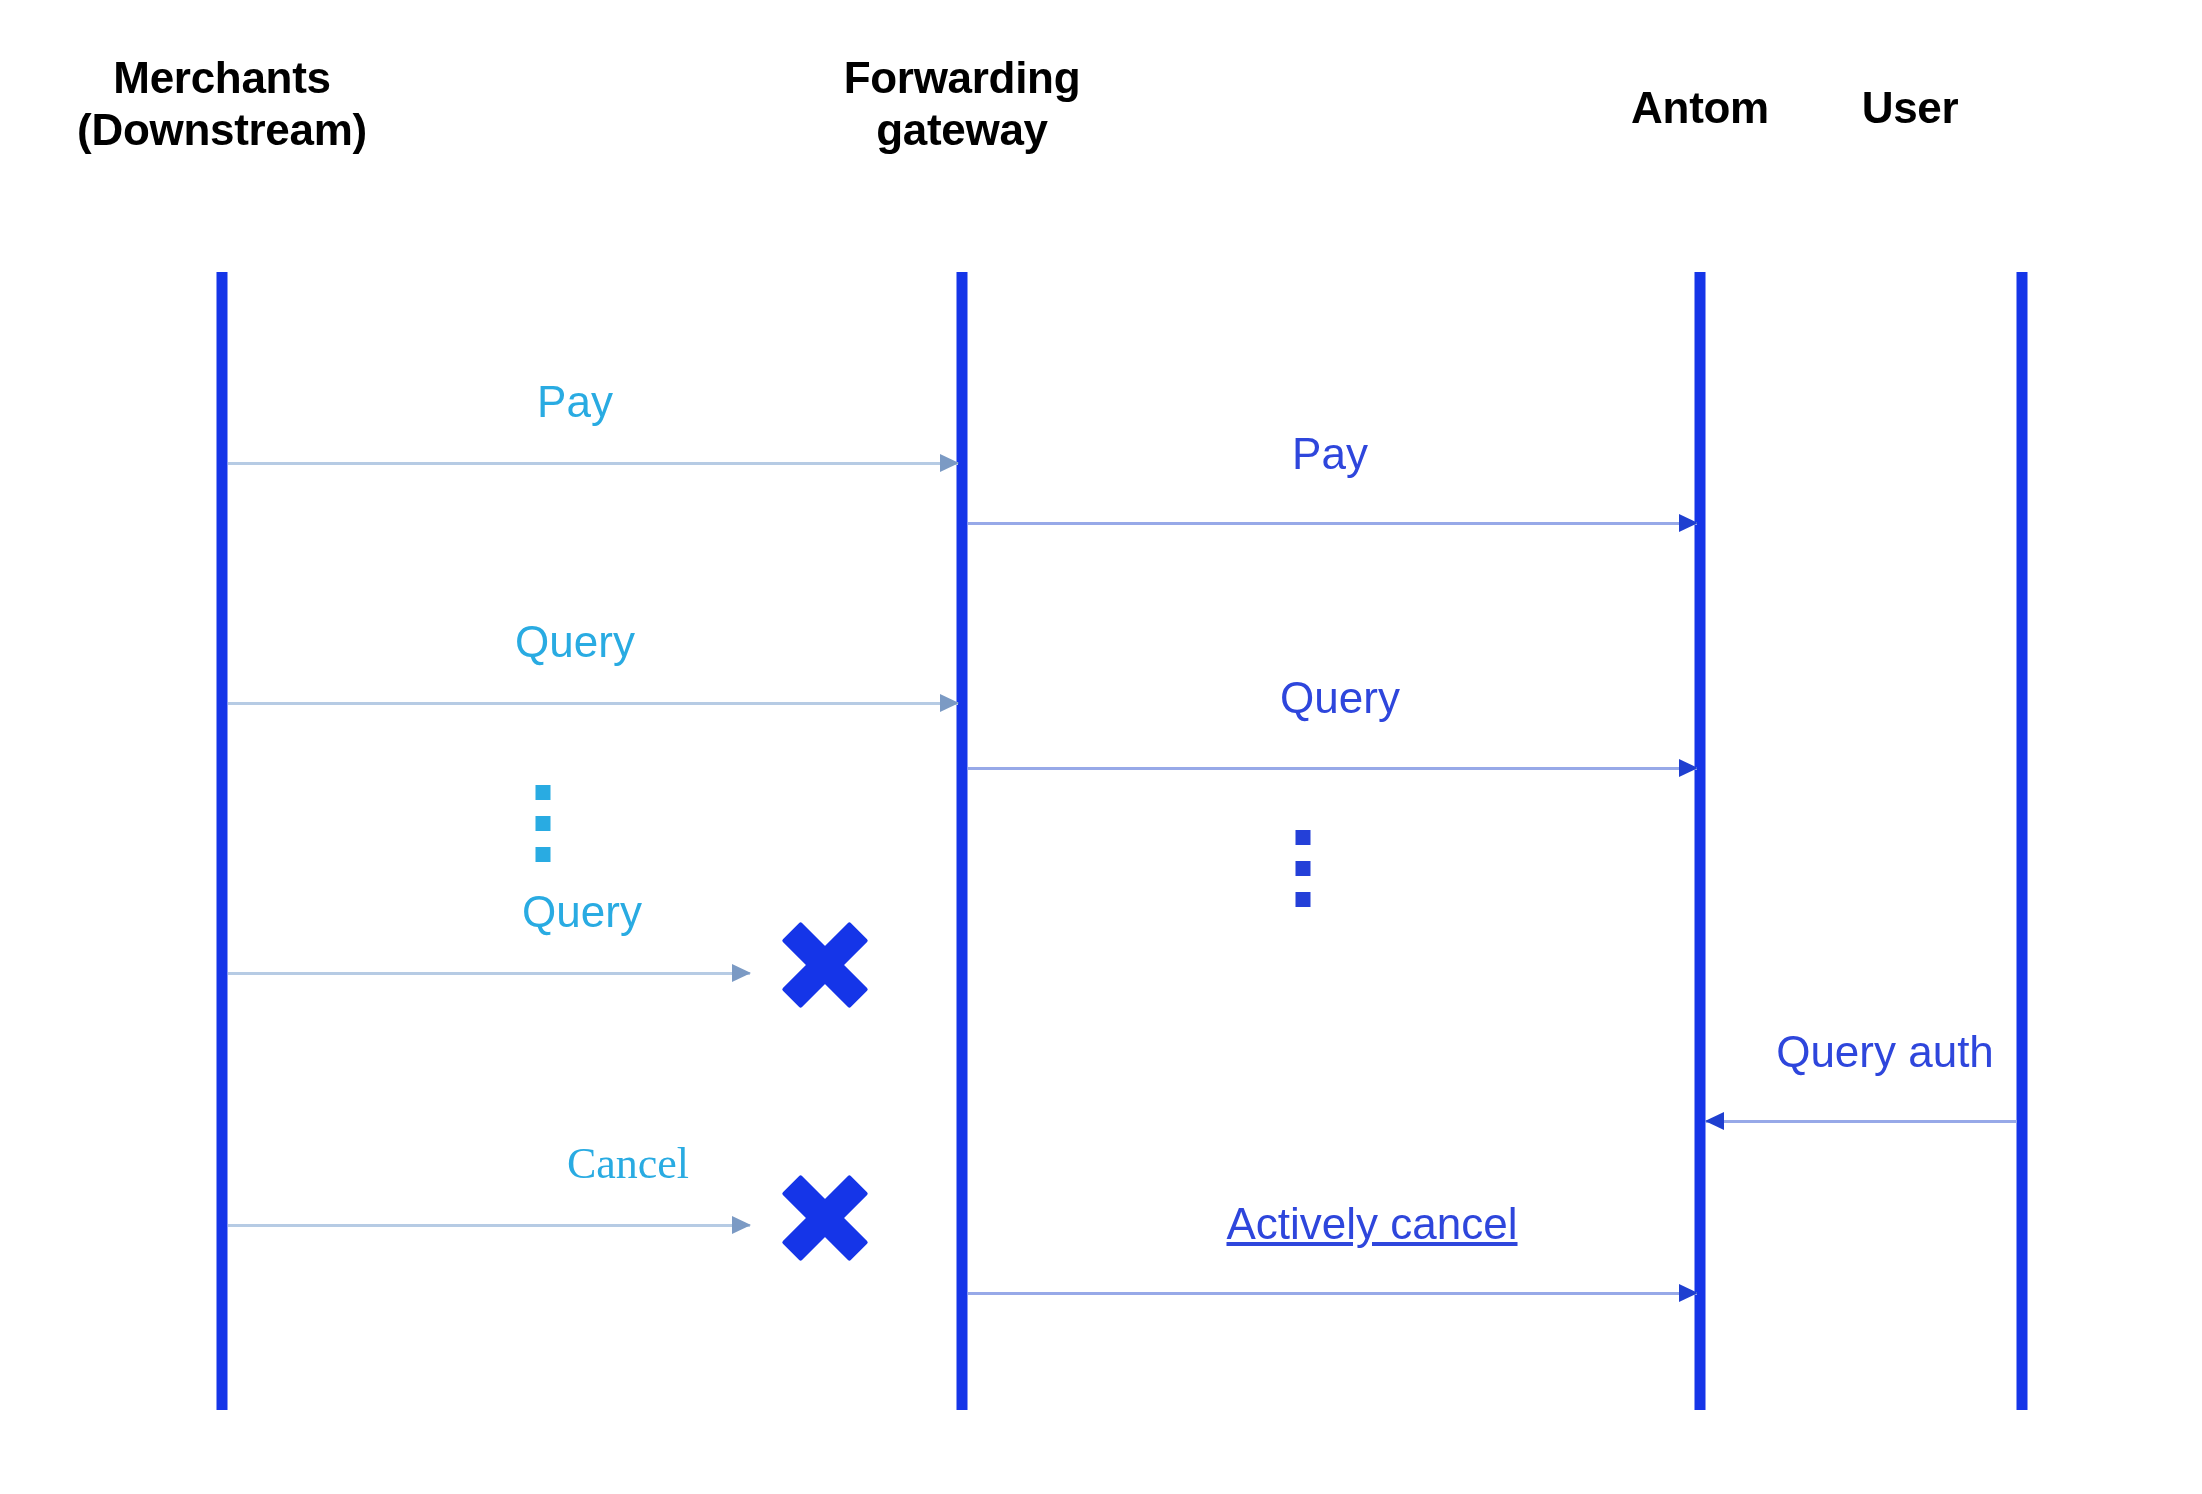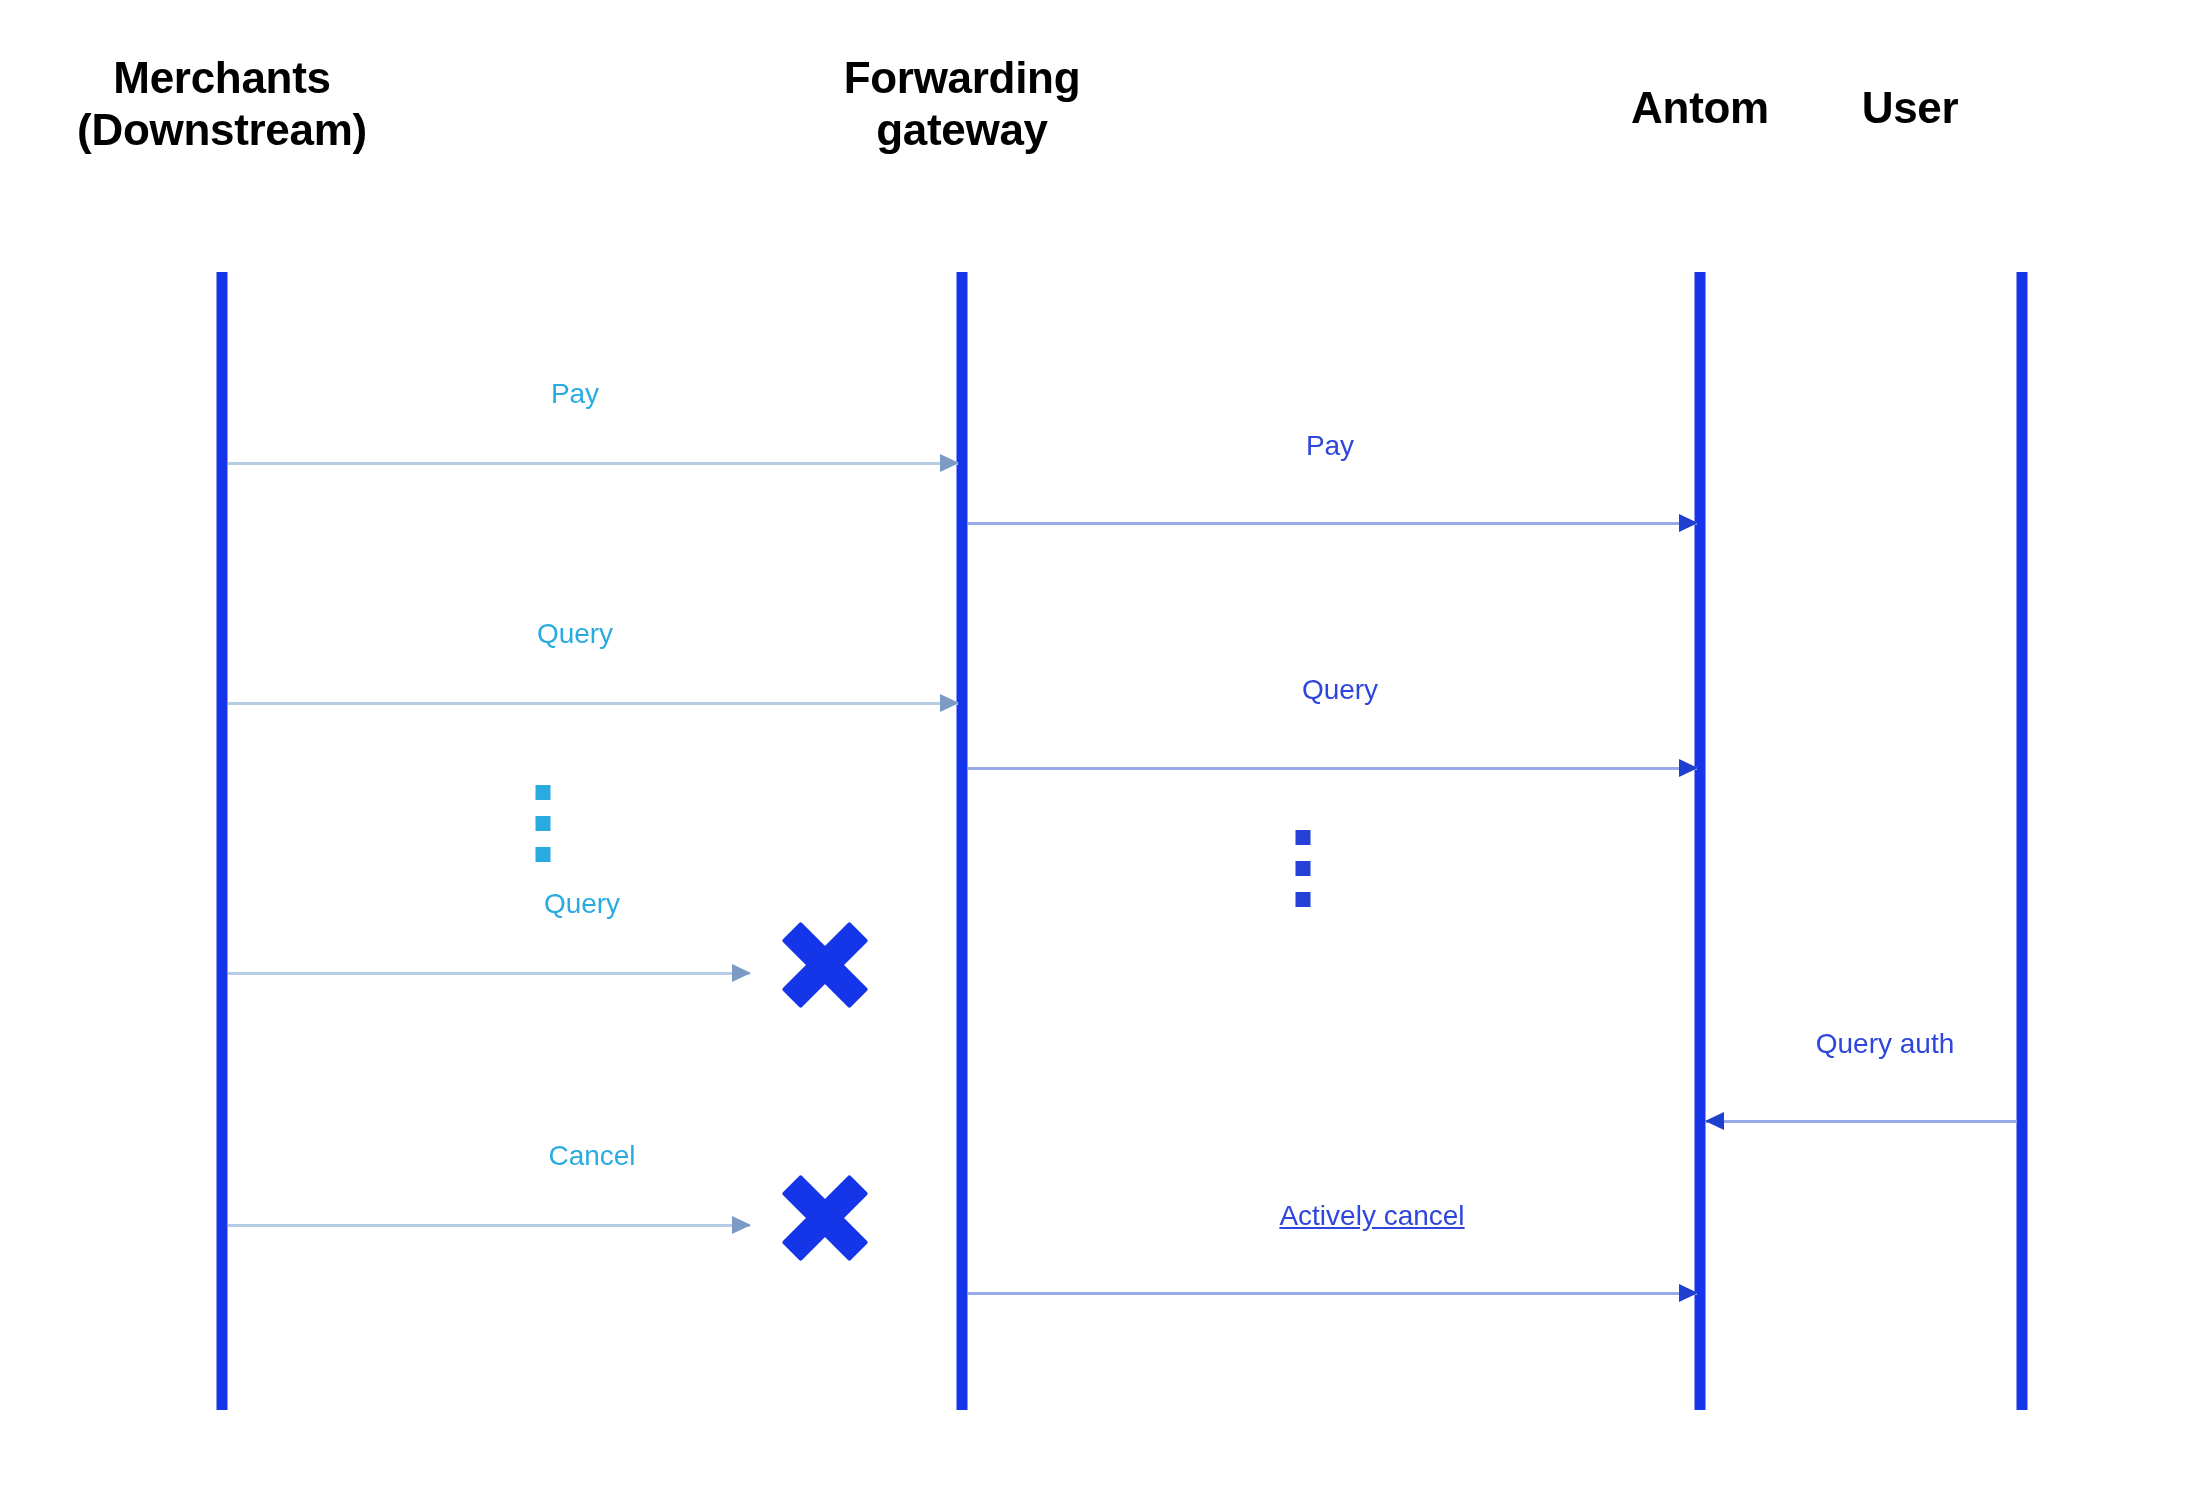--- a/index.html
+++ b/index.html
@@ -37,21 +37,21 @@
     width: 11px;
     background: #1535e8;
     transform: translateX(-50%);
   }
 
   
   .msg-label {
     position: absolute;
     transform: translateX(-50%);
     white-space: nowrap;
-    font-size: 28px;
+    font-size: 44px;
     line-height: 1;
   }
   .msg-label.tone-cyan  { color: #29abe2; }
   .msg-label.tone-blue  { color: #2e46dc; }
 
   
   .msg-arrow {
     position: absolute;
     height: 7px;
   }
@@ -175,21 +175,21 @@
       </div>
       <div class="msg-arrow tone-blue dir-left" style="left: 1706px; width: 311px; top: 1118px;">
         <div class="shaft"></div>
         <div class="head"></div>
       </div>
       <div class="msg-label tone-blue" style="left: 1885px; top: 1030px;">Query auth</div>
       <div class="msg-arrow tone-cyan dir-right" style="left: 228px; width: 522px; top: 1222px;">
         <div class="shaft"></div>
         <div class="head"></div>
       </div>
-      <div class="msg-label tone-cyan" style="left: 592px; top: 1142px;">Cancel</div>
+      <div class="msg-label tone-cyan" style="left: 628px; top: 1142px; font-family: Liberation Serif, serif;">Cancel</div>
       <div class="x-mark" style="left: 825px; top: 1218px;">
         <span class="a"></span>
         <span class="b"></span>
       </div>
       <div class="msg-arrow tone-blue dir-right" style="left: 968px; width: 729px; top: 1290px;">
         <div class="shaft"></div>
         <div class="head"></div>
       </div>
       <div class="msg-label tone-blue" style="left: 1372px; top: 1202px; text-decoration: underline;">Actively cancel</div>
     </div>

